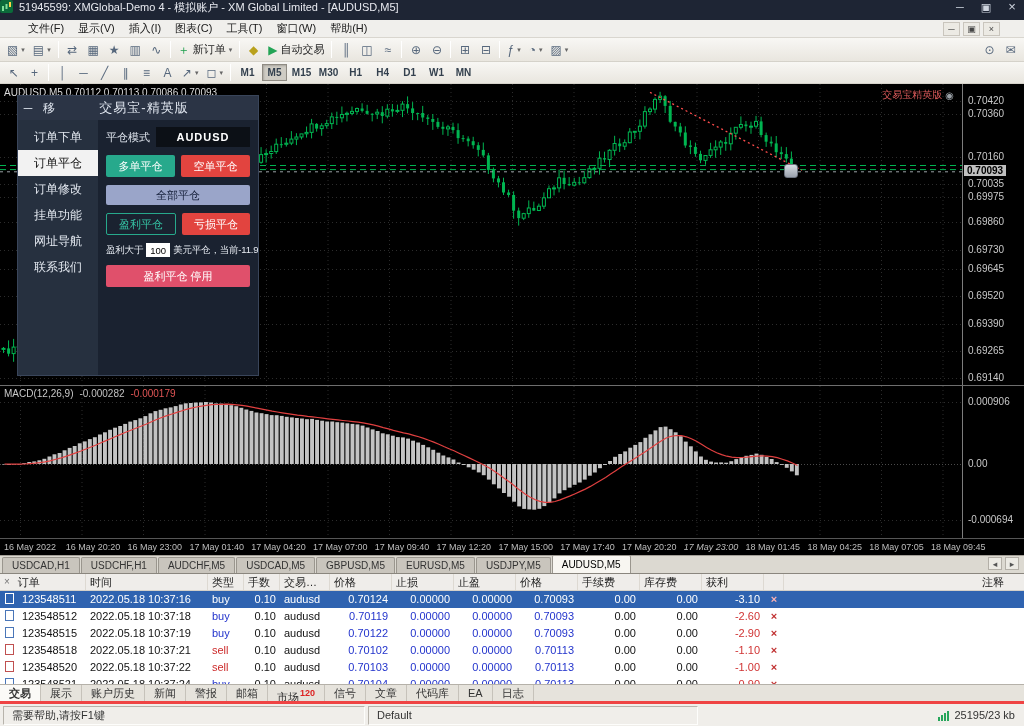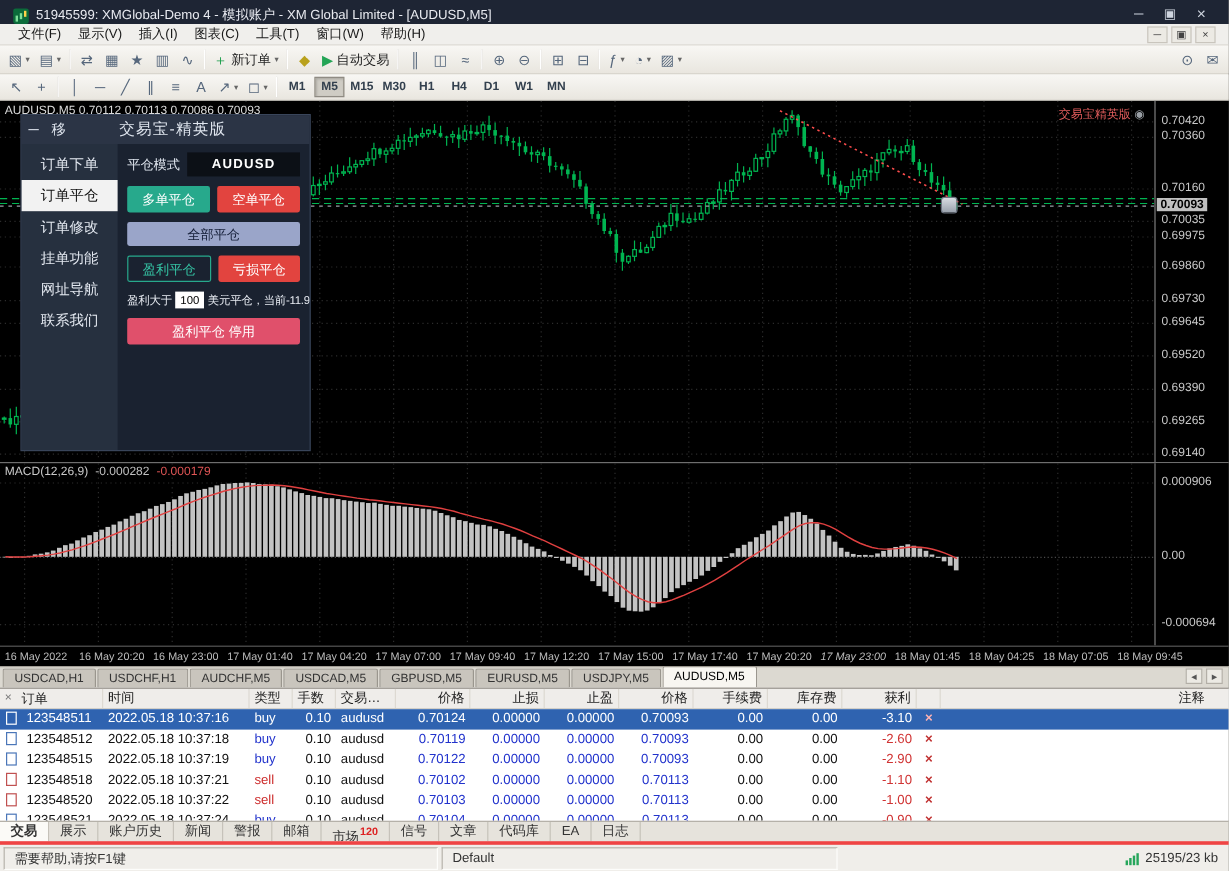--- a/index.html
+++ b/index.html
@@ -1,29 +1,29 @@
 <!DOCTYPE html>
 <html><head>
 <meta charset="utf-8">
 <style>
   *{margin:0;padding:0;box-sizing:border-box;}
   html,body{width:1024px;height:726px;overflow:hidden;}
   body{font-family:"Liberation Sans","DejaVu Sans",sans-serif;font-size:11px;background:#000;}
   .window{width:1024px;height:726px;display:flex;flex-direction:column;background:#ece9e2;}
 
   
-  .titlebar{height:20px;background:#1e2534;color:#e8eaf0;display:flex;align-items:flex-end;padding:0 11px;gap:6px;flex:none;}
+  .titlebar{height:20px;background:#1e2534;color:#e8eaf0;display:flex;align-items:flex-start;padding:0 0;gap:6px;flex:none;}
   .logo{display:inline-block;width:13px;height:13px;background:#0b6b3a;border-radius:2px;position:relative;flex:none;}
   .logo::before{content:"";position:absolute;left:2px;top:6px;width:2px;height:5px;background:#7ee09a;box-shadow:3.5px -2px 0 #7ee09a,7px -4px 0 #ffd24a;}
   .titlebar .title{white-space:nowrap;overflow:hidden;font-size:11px;}
   .win-btns{margin-left:auto;display:flex;gap:2px;}
   .win-btn{width:24px;height:15px;text-align:center;line-height:14px;color:#cfd5df;font-size:11px;}
 
   
-  .menubar{height:18px;background:#f0efec;border-bottom:1px solid #d9d6cf;display:flex;align-items:center;padding:0 8px;flex:none;}
+  .menubar{height:18px;background:#f0efec;border-bottom:1px solid #d9d6cf;display:flex;align-items:center;padding:0 21px;flex:none;}
   .menu-item{padding:1px 7px;color:#1a1a1a;}
   .mdi-controls{margin-left:auto;display:flex;gap:3px;padding-right:3px;}
   .mdi-btn{width:17px;height:14px;text-align:center;line-height:13px;color:#444;border:1px solid #c9c5bd;background:#eceae4;font-size:9px;}
 
   
   .toolbar{background:linear-gradient(#f8f7f4,#e9e6df);border-bottom:1px solid #d5d2ca;display:flex;align-items:center;padding:1px 3px;flex:none;}
   .toolbar.row1{height:24px;}
   .toolbar.row2{height:22px;}
   .tb-btn{height:20px;min-width:21px;display:flex;align-items:center;justify-content:center;gap:3px;padding:0 3px;border:1px solid transparent;border-radius:2px;}
   .tb-btn .g{color:#56677c;font-size:12px;line-height:1;}
@@ -78,21 +78,21 @@
   .chart-tabs{height:18px;background:#dcd9d1;border-top:1px solid #a29e96;display:flex;align-items:flex-end;padding-left:2px;flex:none;}
   .chart-tab{height:16px;display:flex;align-items:center;padding:0 9px;font-size:10px;color:#333;background:#c9c5bd;border:1px solid #9a968e;border-bottom:none;border-radius:2px 2px 0 0;margin-right:1px;white-space:nowrap;}
   .chart-tab.active{background:#f8f6f1;height:18px;color:#000;}
   .tab-scrollers{margin-left:auto;display:flex;gap:3px;padding:0 5px 3px 0;color:#555;font-size:9px;}
   .tab-scrollers span{width:14px;height:13px;border:1px solid #b3afa7;background:#eceae4;text-align:center;line-height:12px;}
 
   
   .terminal{height:111px;background:#fff;border-top:1px solid #8a867e;overflow:hidden;flex:none;}
   .t-header{display:grid;grid-template-columns:86px 122px 36px 36px 50px 62px 62px 62px 62px 62px 62px 62px 20px 1fr;height:17px;background:#efedea;border-bottom:1px solid #d3d0c9;color:#222;}
   .th{padding:0 4px;line-height:16px;border-right:1px solid #ddd9d2;white-space:nowrap;overflow:hidden;text-overflow:ellipsis;}
-  .th.num{text-align:right;}
+  .th.num{text-align:left;}
   .th.cmt{text-align:right;padding-right:20px;border-right:none;}
   .th-first{display:flex;align-items:center;gap:8px;padding:0 4px;border-right:1px solid #ddd9d2;}
   .term-close{color:#777;font-size:10px;line-height:1;}
   .t-row{display:grid;grid-template-columns:18px 68px 122px 36px 36px 50px 62px 62px 62px 62px 62px 62px 62px 20px 1fr;height:17px;color:#111;}
   .t-cell{padding:0 4px;line-height:17px;white-space:nowrap;overflow:hidden;}
   .t-cell.num{text-align:right;}
   .c-blue{color:#2233cc;}
   .c-red{color:#cc2a2a;}
   .profit{color:#d03333;}
   .x{color:#c03030;text-align:center;font-weight:bold;padding:0;}

